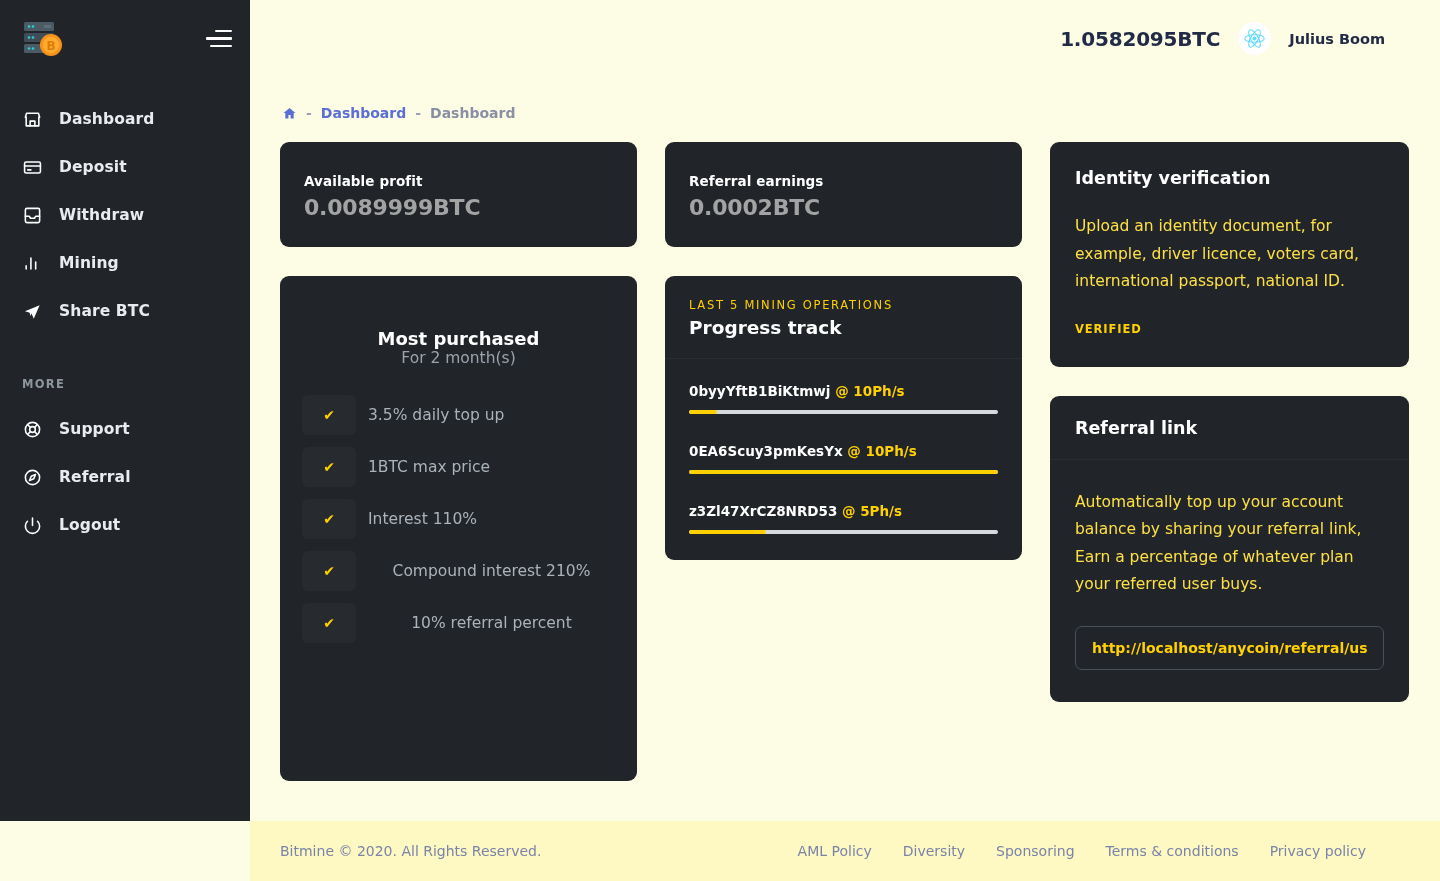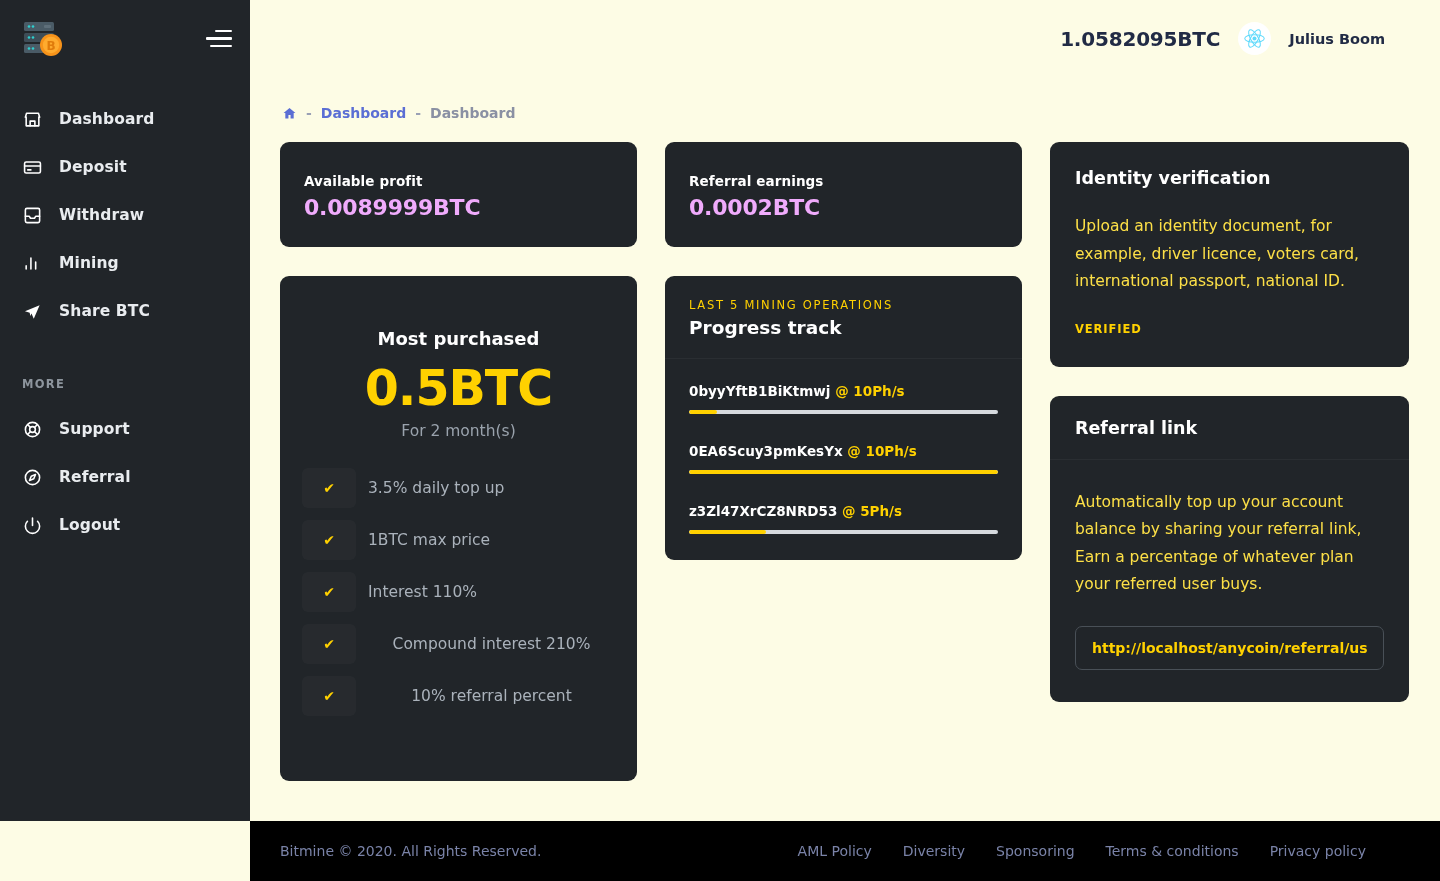--- a/index.html
+++ b/index.html
@@ -188,21 +188,21 @@
   .stat-label {
     font-size: 13.5px;
     font-weight: 700;
     color: #ffffff;
     margin-bottom: 6px;
     letter-spacing: 0.1px;
   }
   .stat-value {
     font-size: 22px;
     font-weight: 700;
-    color: #f0abfc;
+    color: #a3a3a3;
     letter-spacing: -0.2px;
   }
 
   
   .plan-card {
     margin-top: 29px;
     padding: 52px 22px 41px 22px;
     height: 505px;
     text-align: center;
   }
@@ -301,21 +301,21 @@
     font-size: 14px;
     font-weight: 600;
     padding: 13px 16px;
     outline: none;
   }
 
   
   .footer {
     height: 60px;
     min-height: 60px;
-    background: #000000;
+    background: #fef9c3;
     display: flex;
     align-items: center;
     justify-content: space-between;
     padding: 0 30px 0 30px;
     font-size: 14px;
     color: #7a83a8;
   }
   .footer-links { display: flex; gap: 31px; padding-right: 44px; }
   .footer-links a { color: #7a83a8; text-decoration: none; cursor: pointer; }
 </style>
@@ -481,21 +481,20 @@
 
         <div class="col-a">
 
           <section class="card stat-card">
             <div class="stat-label">Available profit</div>
             <div class="stat-value">0.0089999BTC</div>
           </section>
 
           <section class="card plan-card">
             <div class="plan-title">Most purchased</div>
-            <div class="plan-amount">0.5BTC</div>
             <div class="plan-period">For 2 month(s)</div>
 
             <div class="feature-list">
               <div class="feature">
                 <span class="check">✔</span>
                 <span class="ftext">3.5% daily top up</span>
               </div>
               <div class="feature">
                 <span class="check">✔</span>
                 <span class="ftext">1BTC max price</span>

